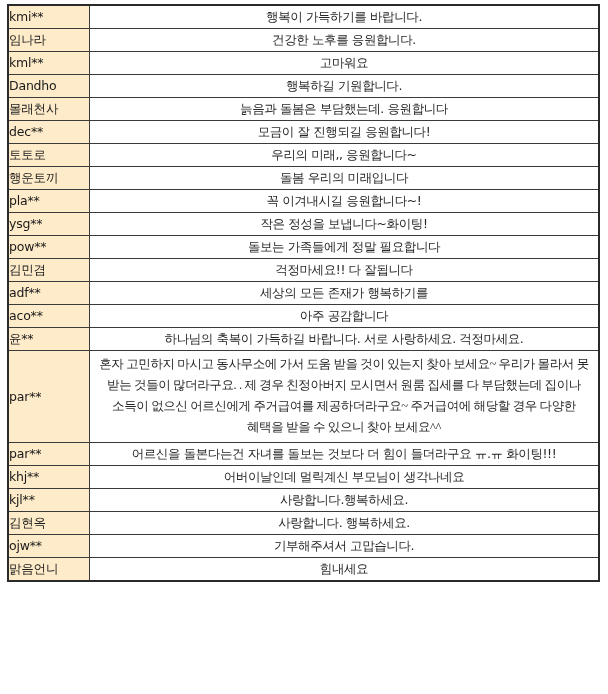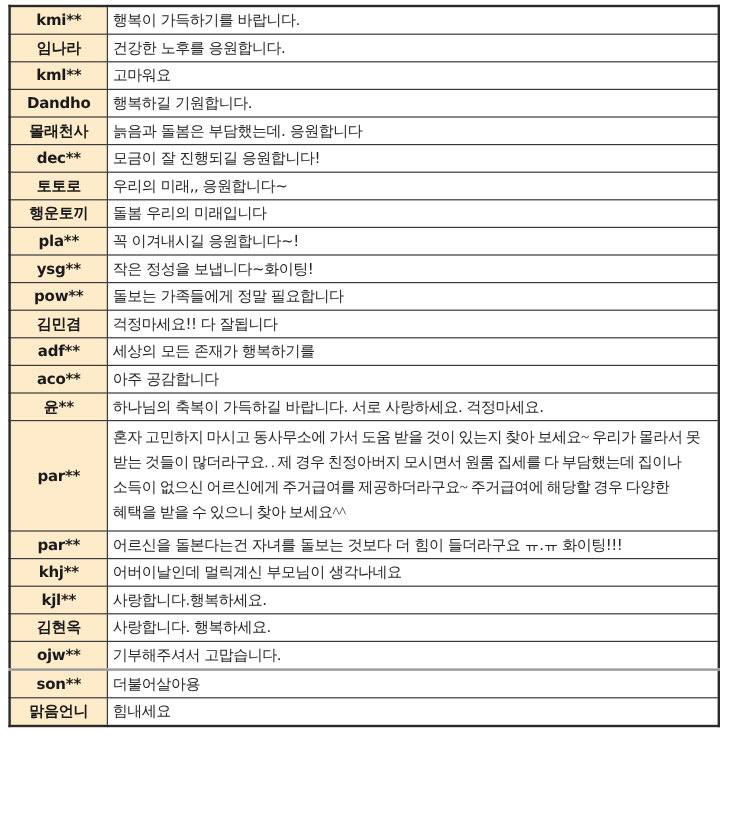--- a/index.html
+++ b/index.html
@@ -23,26 +23,27 @@
       border: 2px solid #2a2a2a;
       table-layout: fixed;
     }
     .board td {
       border: 1px solid #3a3a3a;
       font-size: 12.5px;
       line-height: 22px;
       height: 22px;
       padding: 0;
       vertical-align: middle;
+      text-align: center;
     }
     .board td.name {
       width: 80px;
       background: #fdebc9;
-      text-align: center;
-      font-weight: 700;
+      text-align: left;
+      font-weight: 400;
       color: #1a1a1a;
       letter-spacing: -0.2px;
     }
     .board td.msg {
       padding-left: 4px;
       padding-right: 4px;
       letter-spacing: -0.4px;
       color: #262626;
     }
     .board tr.long td.msg {
@@ -142,22 +143,18 @@
       <td class="msg">사랑합니다.행복하세요.</td>
     </tr>
     <tr>
       <td class="name">김현옥</td>
       <td class="msg">사랑합니다. 행복하세요.</td>
     </tr>
     <tr>
       <td class="name">ojw**</td>
       <td class="msg">기부해주셔서 고맙습니다.</td>
     </tr>
-    <tr class="gray-top">
-      <td class="name">son**</td>
-      <td class="msg">더불어살아용</td>
-    </tr>
     <tr>
       <td class="name">맑음언니</td>
       <td class="msg">힘내세요</td>
     </tr>
   </tbody>
 </table>
 
 </body></html>

